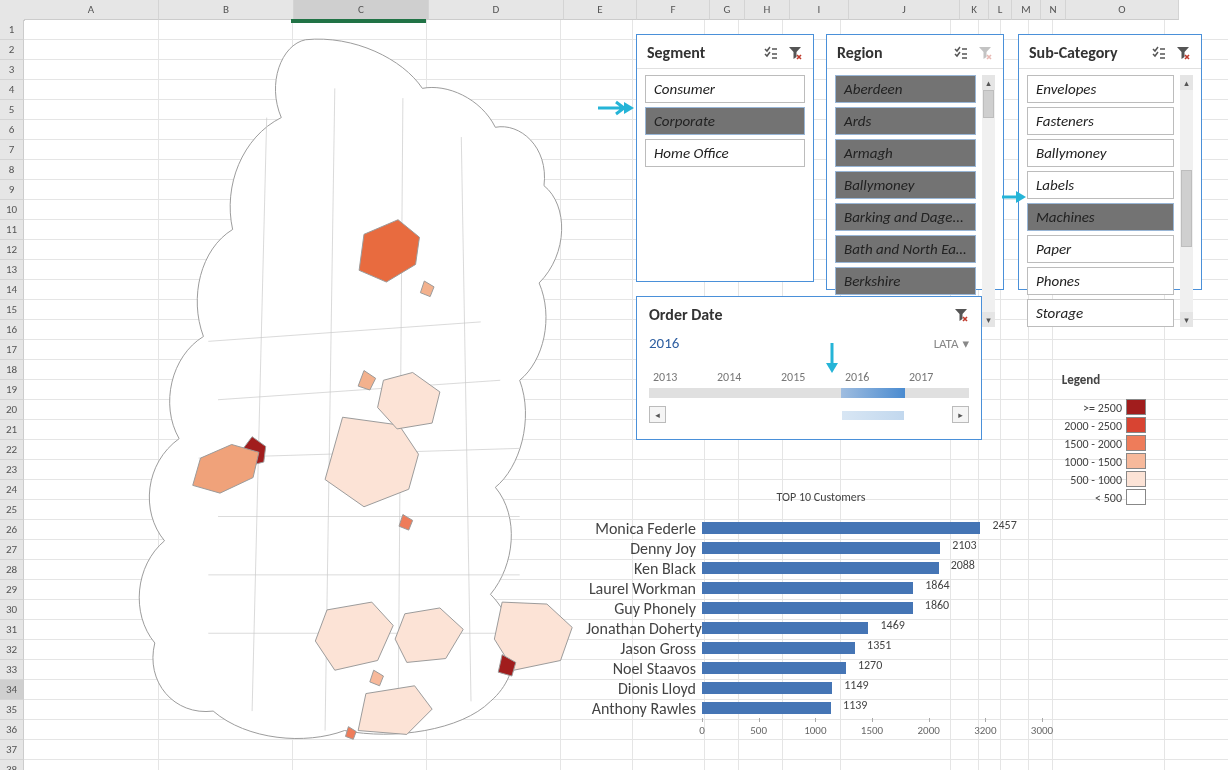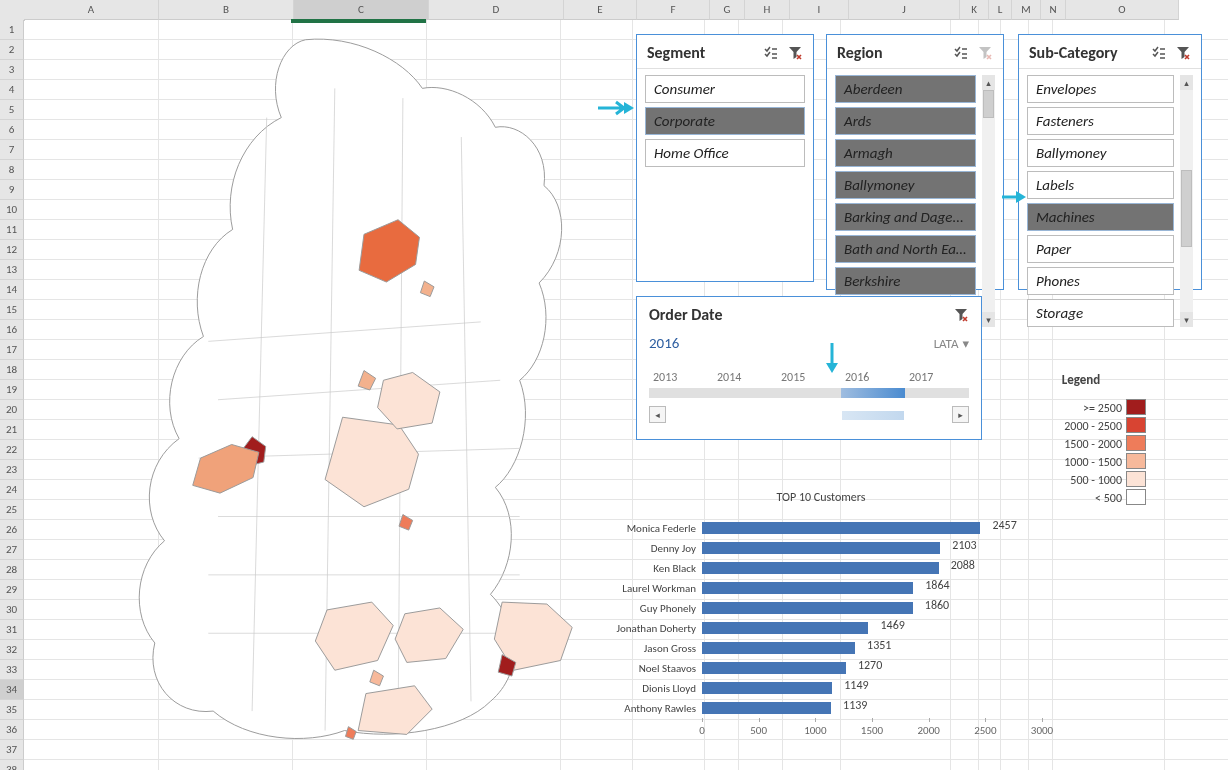--- a/index.html
+++ b/index.html
@@ -59,21 +59,21 @@
   
   .legend { position: absolute; font-size: 12px; color: #444; }
   .legend-title { font-weight: 700; font-size: 13px; text-align: center; margin-bottom: 10px; }
   .legend-row { display: flex; align-items: flex-end; justify-content: flex-end; gap: 4px; height: 18px; }
   .legend-swatch { width: 18px; height: 14px; border: 1px solid #888; }
 
   
   .barchart { position: absolute; }
   .barchart-title { text-align: center; font-size: 12px; color: #444; margin-bottom: 14px; }
   .bar-row { display: flex; align-items: center; height: 20px; }
-  .bar-label { width: 110px; text-align: right; font-size: 11px; color: #444; padding-right: 6px; white-space: nowrap; }
+  .bar-label { width: 110px; text-align: right; font-size: 16px; color: #444; padding-right: 6px; white-space: nowrap; }
   .bar-track { position: relative; height: 14px; flex: 0 0 auto; }
   .bar-fill { position: absolute; left: 0; top: 1px; bottom: 1px; background: #4575b5; }
   .bar-val { font-size: 12px; color: #444; margin-left: 6px; }
   .bar-axis { position: relative; margin-left: 116px; height: 20px; display: flex; }
   .bar-tick { position: absolute; font-size: 11px; color: #666; transform: translateX(-50%); }
   .bar-axis-line { position: absolute; top: 0; height: 4px; width: 1px; background: #aaa; }
 
   
   .arrow { position: absolute; color: #25b4d7; }
   .arrow svg { display: block; }
@@ -439,21 +439,21 @@
         <div class="bar-tick" style="left: 0px; top: 6px;">0</div>
         <div class="bar-axis-line" style="left: 56.6667px;"></div>
         <div class="bar-tick" style="left: 56.6667px; top: 6px;">500</div>
         <div class="bar-axis-line" style="left: 113.333px;"></div>
         <div class="bar-tick" style="left: 113.333px; top: 6px;">1000</div>
         <div class="bar-axis-line" style="left: 170px;"></div>
         <div class="bar-tick" style="left: 170px; top: 6px;">1500</div>
         <div class="bar-axis-line" style="left: 226.667px;"></div>
         <div class="bar-tick" style="left: 226.667px; top: 6px;">2000</div>
         <div class="bar-axis-line" style="left: 283.333px;"></div>
-        <div class="bar-tick" style="left: 283.333px; top: 6px;">2500</div>
+        <div class="bar-tick" style="left: 283.333px; top: 6px;">3200</div>
         <div class="bar-axis-line" style="left: 340px;"></div>
         <div class="bar-tick" style="left: 340px; top: 6px;">3000</div>
       </div>
   </div>
 
   <div class="arrow" style="left:598px; top:100px;">
     <svg width="38" height="16" viewBox="0 0 38 16">
         <path d="M0 8h26M26 8l-8 -6M26 8l-8 6" stroke="#25b4d7" stroke-width="3" fill="none"></path>
         <path d="M26 2l10 6-10 6z" fill="#25b4d7"></path>
       </svg>

